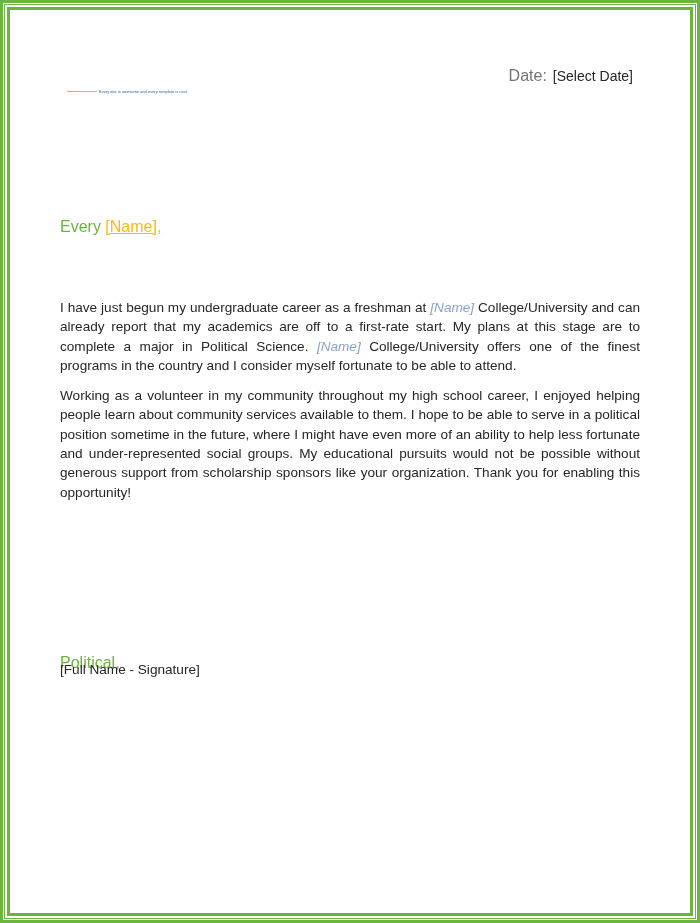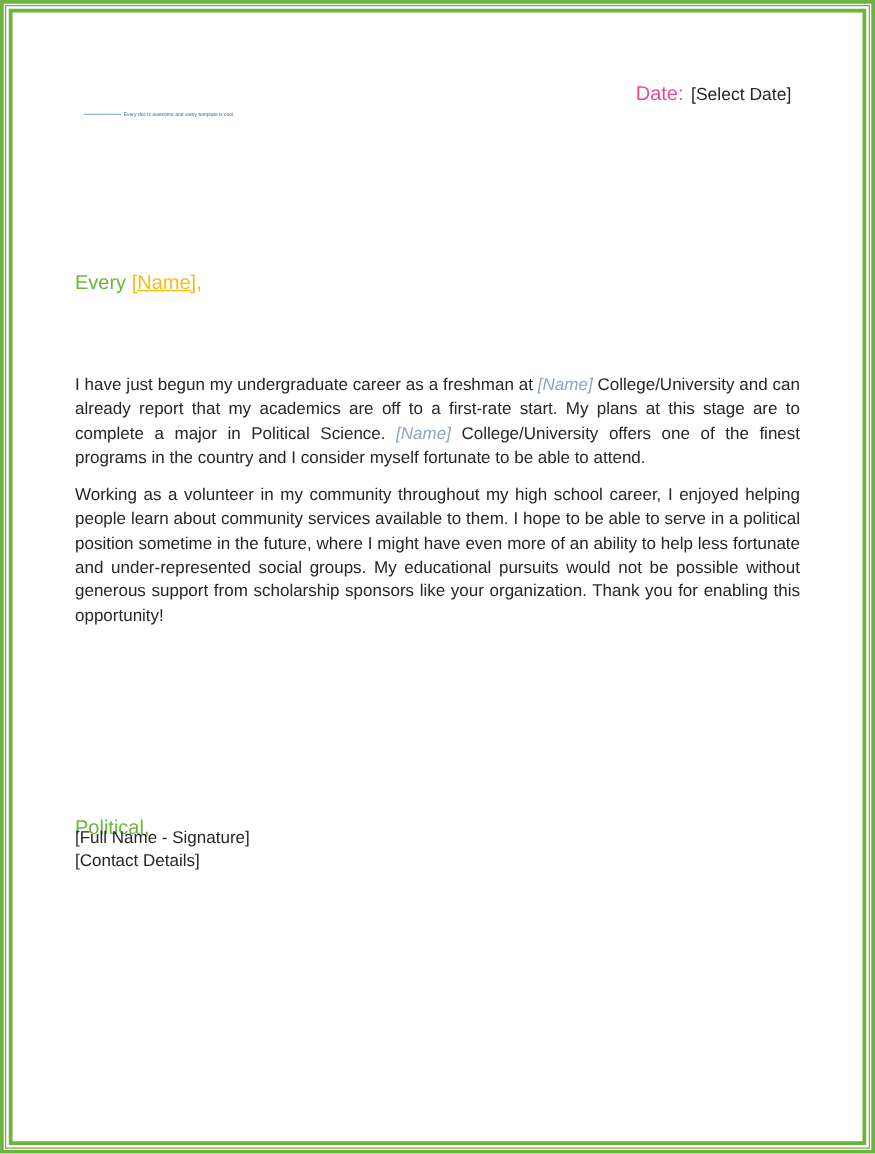--- a/index.html
+++ b/index.html
@@ -10,21 +10,21 @@
     .b2 { left:4px; top:4px; width:692px; height:915px; border:1.5px solid #6db33f; }
     .b3 { left:7px; top:7px; width:686px; height:909px; border:3.5px solid #6db33f; }
     .logo { position:absolute; left:67px; top:58px; width:110px; height:38px; }
     .logo-word { font-size:29px; letter-spacing:0.5px; line-height:30px; font-family:"DejaVu Sans", sans-serif; font-weight:normal; }
     .lw-o { color:#f7b72a; }
     .lw-b { color:#3b9ad9; }
     .doc { display:inline-block; width:13px; height:17px; background:#f7b72a; position:relative; top:1px; margin:0 1px; clip-path:polygon(0 0,70% 0,100% 30%,100% 100%,0 100%); }
     .tag { position:absolute; left:0; top:31px; font-size:4px; color:#2c5ea8; white-space:nowrap; }
     .tag-line { display:inline-block; width:30px; height:1px; background:#8fb6e0; vertical-align:middle; margin-right:2px; }
     .date { position:absolute; right:67px; top:67px; font-size:14px; }
-    .date-label { color:#ec4899; font-size:16px; margin-right:6px; }
+    .date-label { color:#737373; font-size:16px; margin-right:6px; }
     .greet { position:absolute; left:60px; top:218px; font-size:16px; color:#6db33f; }
     .greet .nm { color:#fcb814;text-decoration:underline; }
     .bodytext { position:absolute; left:60px; top:298px; width:580px; font-size:13.6px; line-height:19.3px; text-align:justify; }
     .bodytext p { margin:0 0 11px 0; }
     .ph { color:#8aa3c5; font-style:italic; }
     .sinc { position:absolute; left:60px; top:654px; font-size:16px; color:#6db33f; }
     .sig { position:absolute; left:60px; top:660px; font-size:13.6px; line-height:19px; }
   </style>
 </head>
 <body>
@@ -46,14 +46,13 @@
 </div>
 
 <div class="bodytext">
   <p><span>I have just begun my undergraduate career as a freshman at </span><span class="ph">[Name]</span><span> College/University and can already report that my academics are off to a first-rate start. My plans at this stage are to complete a major in Political Science. </span><span class="ph">[Name]</span><span> College/University offers one of the finest programs in the country and I consider myself fortunate to be able to attend.</span></p>
   <p>Working as a volunteer in my community throughout my high school career, I enjoyed helping people learn about community services available to them. I hope to be able to serve in a political position sometime in the future, where I might have even more of an ability to help less fortunate and under-represented social groups.  My educational pursuits would not be possible without generous support from scholarship sponsors like your organization.  Thank you for enabling this opportunity!</p>
 </div>
 
 <div class="sinc">Political,</div>
 <div class="sig">
   <div>[Full Name - Signature]</div>
-  <div>[Contact Details]</div>
 </div>
 
 </body></html>

